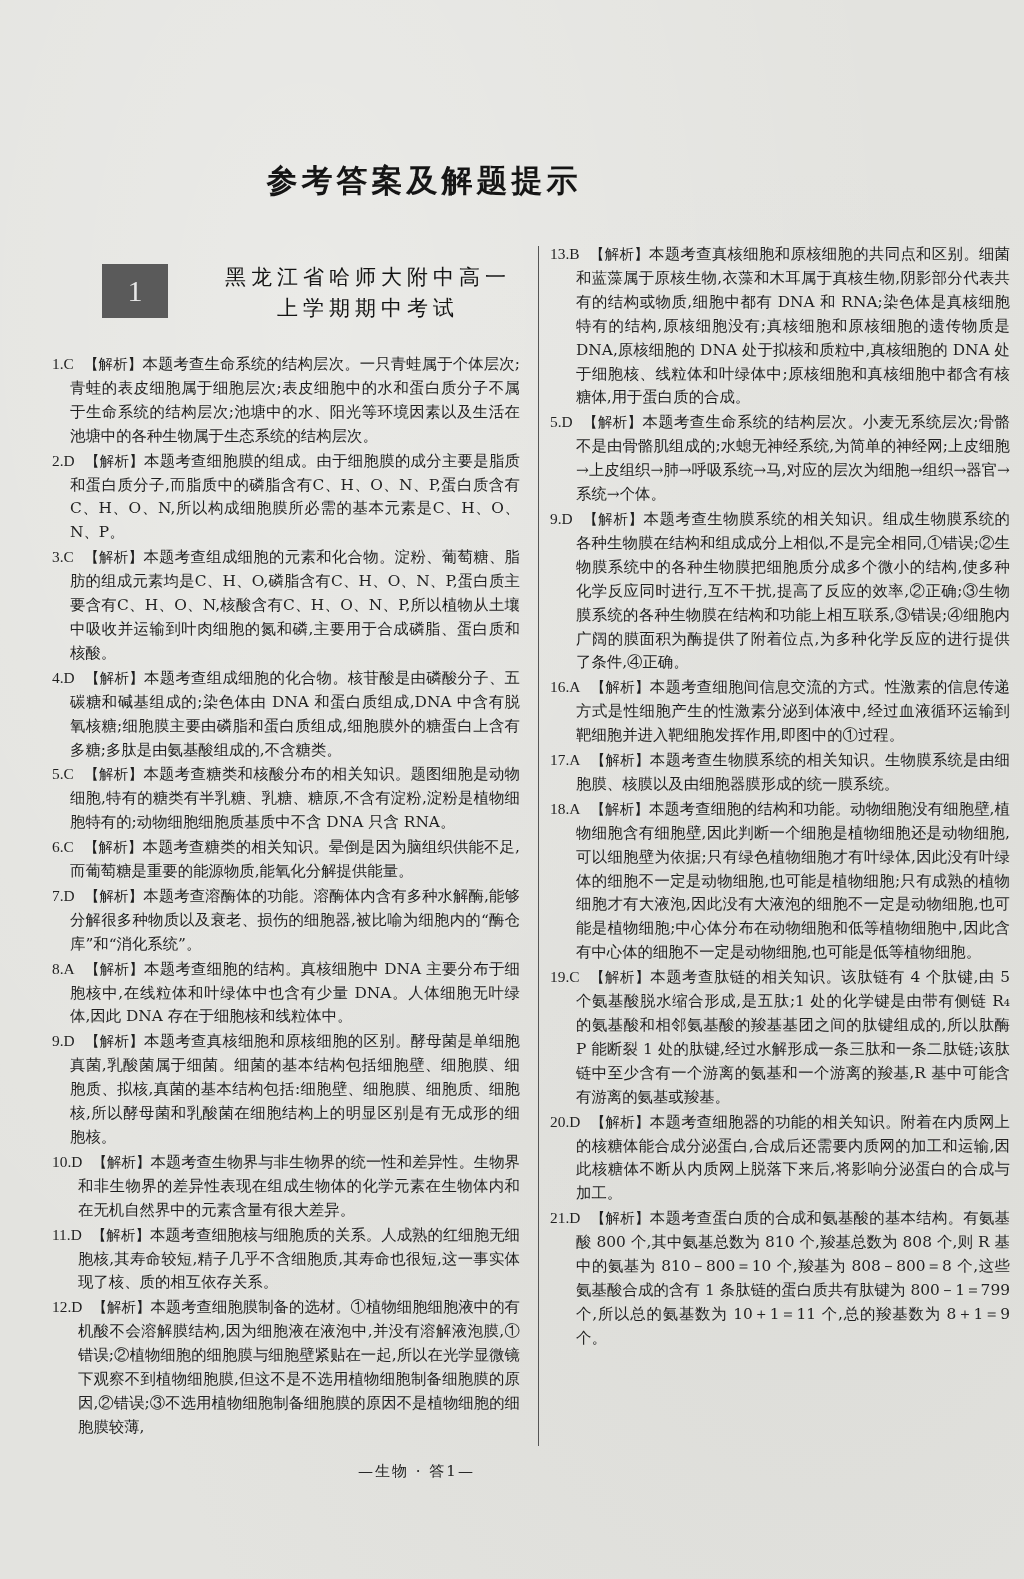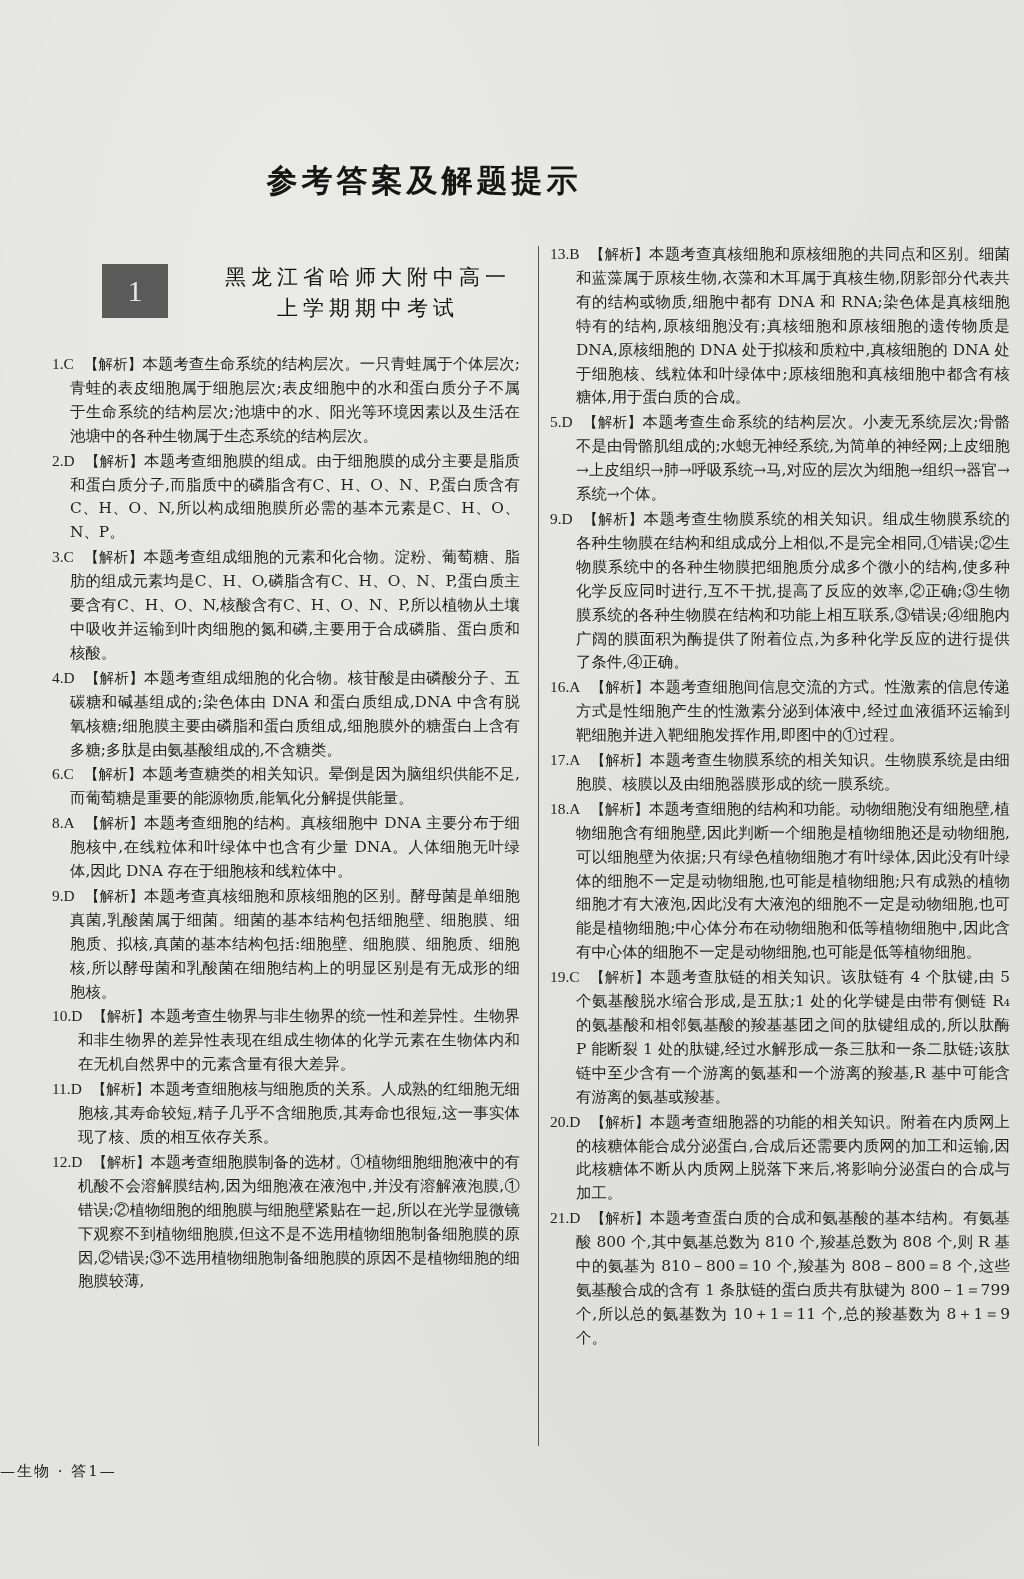--- a/index.html
+++ b/index.html
@@ -41,21 +41,21 @@
     }
     .col-left { left: 52px; top: 352px; width: 468px; }
     .col-right { left: 550px; top: 242px; width: 460px; }
     .cont { padding-left: 18px; text-align: justify; margin: 0; }
     .item { margin: 0; text-align: justify; padding-left: 18px; text-indent: -18px; }
     .item.two { padding-left: 26px; text-indent: -26px; }
     .num { font-family: "Liberation Serif", serif; }
     .ans { font-family: "Liberation Serif", serif; margin-right: 10px; }
     .tag { font-family: "DejaVu Sans", sans-serif; font-weight: normal; font-size: 14.5px; }
     .footer {
-      position: absolute; top: 1462px; left: 0; width: 833px; text-align: left;
+      position: absolute; top: 1462px; left: 0; width: 833px; text-align: center;
       font-size: 15px; letter-spacing: 2px; color: #222;
     }
   </style>
 </head>
 <body>
 
 <div class="page-title">参考答案及解题提示</div>
 
 <div class="section-header">
   <div class="section-badge">1</div>
@@ -65,21 +65,23 @@
   </div>
 </div>
 
 <div class="col-rule"></div>
 
 <div class="column col-left" id="left-col">
     <p class="item"><span class="num">1.</span><span class="ans">C</span><span class="tag">【解析】</span><span>本题考查生命系统的结构层次。一只青蛙属于个体层次;青蛙的表皮细胞属于细胞层次;表皮细胞中的水和蛋白质分子不属于生命系统的结构层次;池塘中的水、阳光等环境因素以及生活在池塘中的各种生物属于生态系统的结构层次。</span></p>
     <p class="item"><span class="num">2.</span><span class="ans">D</span><span class="tag">【解析】</span><span>本题考查细胞膜的组成。由于细胞膜的成分主要是脂质和蛋白质分子,而脂质中的磷脂含有C、H、O、N、P,蛋白质含有C、H、O、N,所以构成细胞膜所必需的基本元素是C、H、O、N、P。</span></p>
     <p class="item"><span class="num">3.</span><span class="ans">C</span><span class="tag">【解析】</span><span>本题考查组成细胞的元素和化合物。淀粉、葡萄糖、脂肪的组成元素均是C、H、O,磷脂含有C、H、O、N、P,蛋白质主要含有C、H、O、N,核酸含有C、H、O、N、P,所以植物从土壤中吸收并运输到叶肉细胞的氮和磷,主要用于合成磷脂、蛋白质和核酸。</span></p>
     <p class="item"><span class="num">4.</span><span class="ans">D</span><span class="tag">【解析】</span><span>本题考查组成细胞的化合物。核苷酸是由磷酸分子、五碳糖和碱基组成的;染色体由 DNA 和蛋白质组成,DNA 中含有脱氧核糖;细胞膜主要由磷脂和蛋白质组成,细胞膜外的糖蛋白上含有多糖;多肽是由氨基酸组成的,不含糖类。</span></p>
+    <p class="item"><span class="num">5.</span><span class="ans">C</span><span class="tag">【解析】</span><span>本题考查糖类和核酸分布的相关知识。题图细胞是动物细胞,特有的糖类有半乳糖、乳糖、糖原,不含有淀粉,淀粉是植物细胞特有的;动物细胞细胞质基质中不含 DNA 只含 RNA。</span></p>
     <p class="item"><span class="num">6.</span><span class="ans">C</span><span class="tag">【解析】</span><span>本题考查糖类的相关知识。晕倒是因为脑组织供能不足,而葡萄糖是重要的能源物质,能氧化分解提供能量。</span></p>
+    <p class="item"><span class="num">7.</span><span class="ans">D</span><span class="tag">【解析】</span><span>本题考查溶酶体的功能。溶酶体内含有多种水解酶,能够分解很多种物质以及衰老、损伤的细胞器,被比喻为细胞内的“酶仓库”和“消化系统”。</span></p>
     <p class="item"><span class="num">8.</span><span class="ans">A</span><span class="tag">【解析】</span><span>本题考查细胞的结构。真核细胞中 DNA 主要分布于细胞核中,在线粒体和叶绿体中也含有少量 DNA。人体细胞无叶绿体,因此 DNA 存在于细胞核和线粒体中。</span></p>
     <p class="item"><span class="num">9.</span><span class="ans">D</span><span class="tag">【解析】</span><span>本题考查真核细胞和原核细胞的区别。酵母菌是单细胞真菌,乳酸菌属于细菌。细菌的基本结构包括细胞壁、细胞膜、细胞质、拟核,真菌的基本结构包括:细胞壁、细胞膜、细胞质、细胞核,所以酵母菌和乳酸菌在细胞结构上的明显区别是有无成形的细胞核。</span></p>
     <p class="item two"><span class="num">10.</span><span class="ans">D</span><span class="tag">【解析】</span><span>本题考查生物界与非生物界的统一性和差异性。生物界和非生物界的差异性表现在组成生物体的化学元素在生物体内和在无机自然界中的元素含量有很大差异。</span></p>
     <p class="item two"><span class="num">11.</span><span class="ans">D</span><span class="tag">【解析】</span><span>本题考查细胞核与细胞质的关系。人成熟的红细胞无细胞核,其寿命较短,精子几乎不含细胞质,其寿命也很短,这一事实体现了核、质的相互依存关系。</span></p>
     <p class="item two"><span class="num">12.</span><span class="ans">D</span><span class="tag">【解析】</span><span>本题考查细胞膜制备的选材。①植物细胞细胞液中的有机酸不会溶解膜结构,因为细胞液在液泡中,并没有溶解液泡膜,①错误;②植物细胞的细胞膜与细胞壁紧贴在一起,所以在光学显微镜下观察不到植物细胞膜,但这不是不选用植物细胞制备细胞膜的原因,②错误;③不选用植物细胞制备细胞膜的原因不是植物细胞的细胞膜较薄,</span></p>
   </div>
 
 <div class="column col-right">
   <div id="right-col">
       <p class="item two"><span class="num">13.</span><span class="ans">B</span><span class="tag">【解析】</span><span>本题考查真核细胞和原核细胞的共同点和区别。细菌和蓝藻属于原核生物,衣藻和木耳属于真核生物,阴影部分代表共有的结构或物质,细胞中都有 DNA 和 RNA;染色体是真核细胞特有的结构,原核细胞没有;真核细胞和原核细胞的遗传物质是 DNA,原核细胞的 DNA 处于拟核和质粒中,真核细胞的 DNA 处于细胞核、线粒体和叶绿体中;原核细胞和真核细胞中都含有核糖体,用于蛋白质的合成。</span></p>

